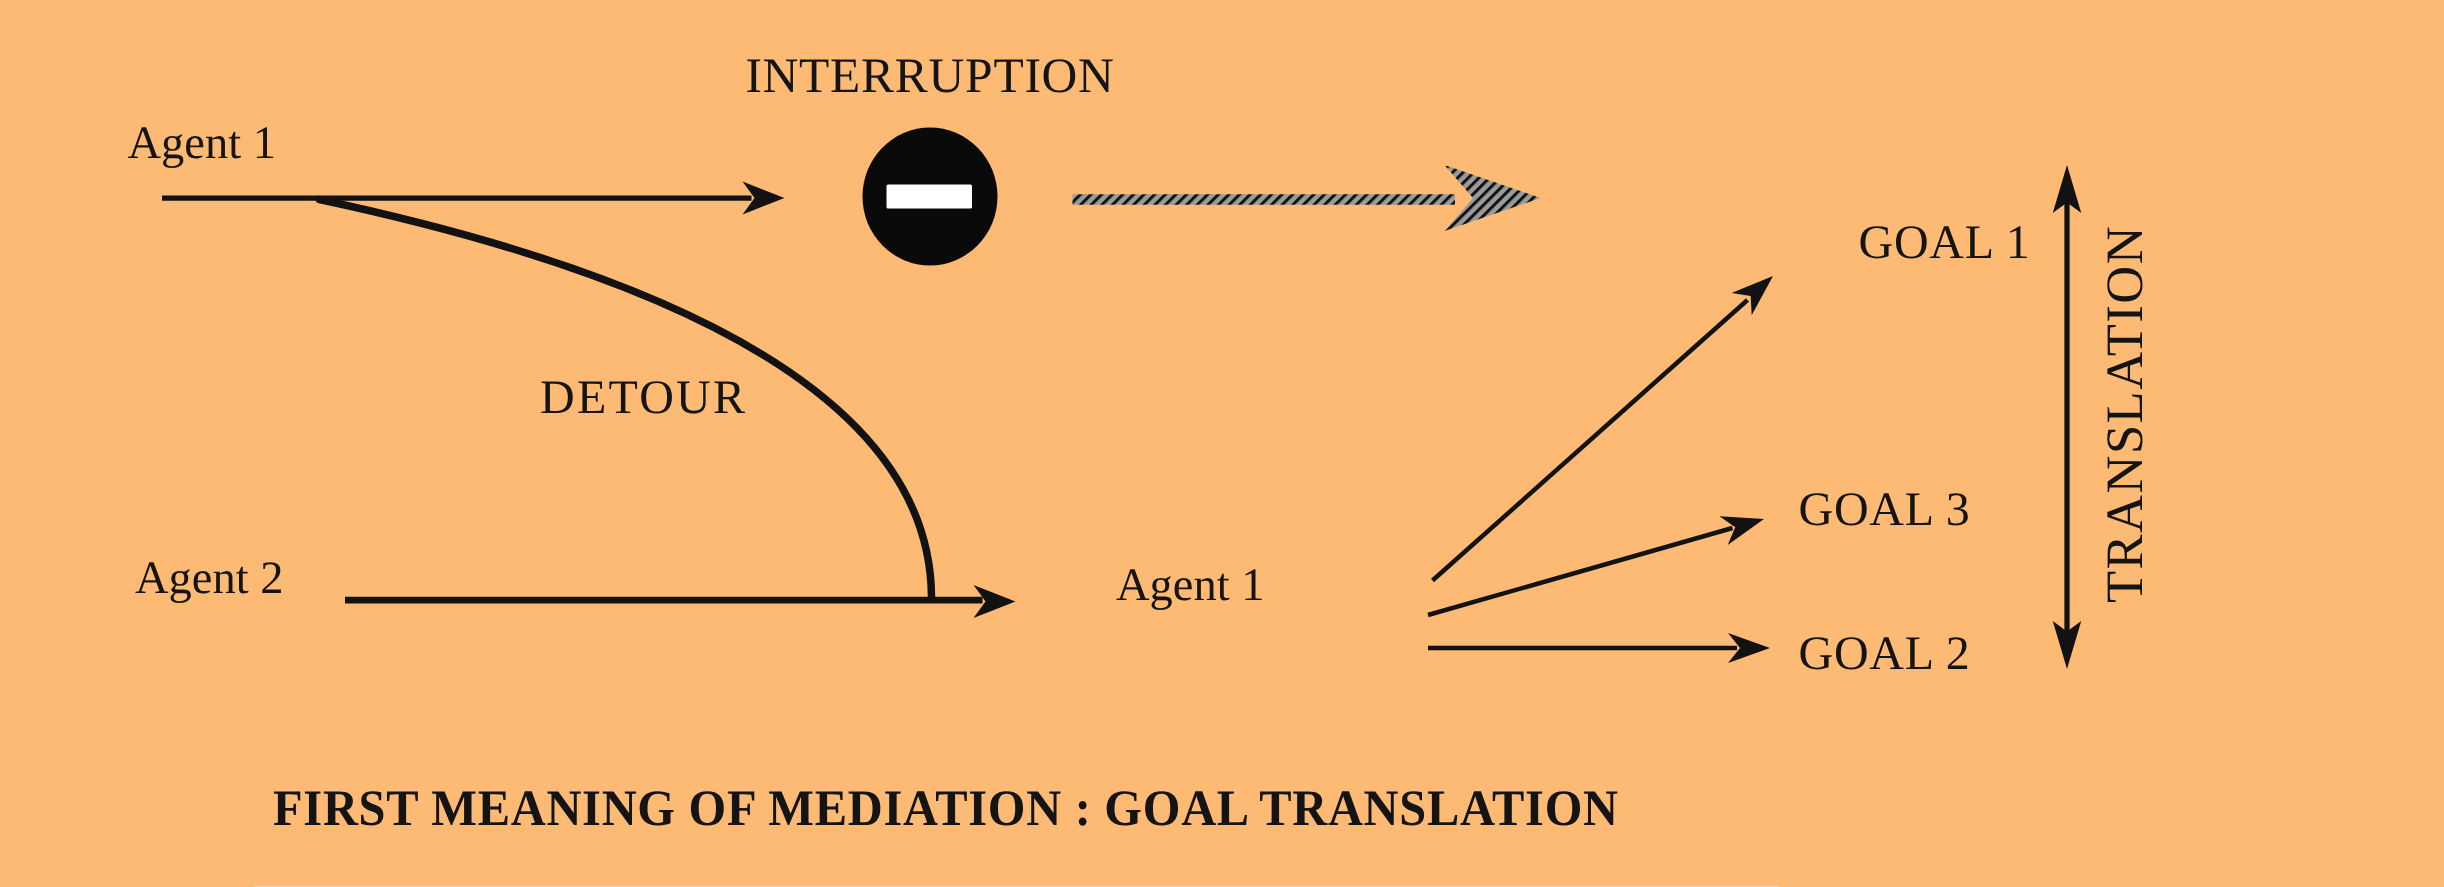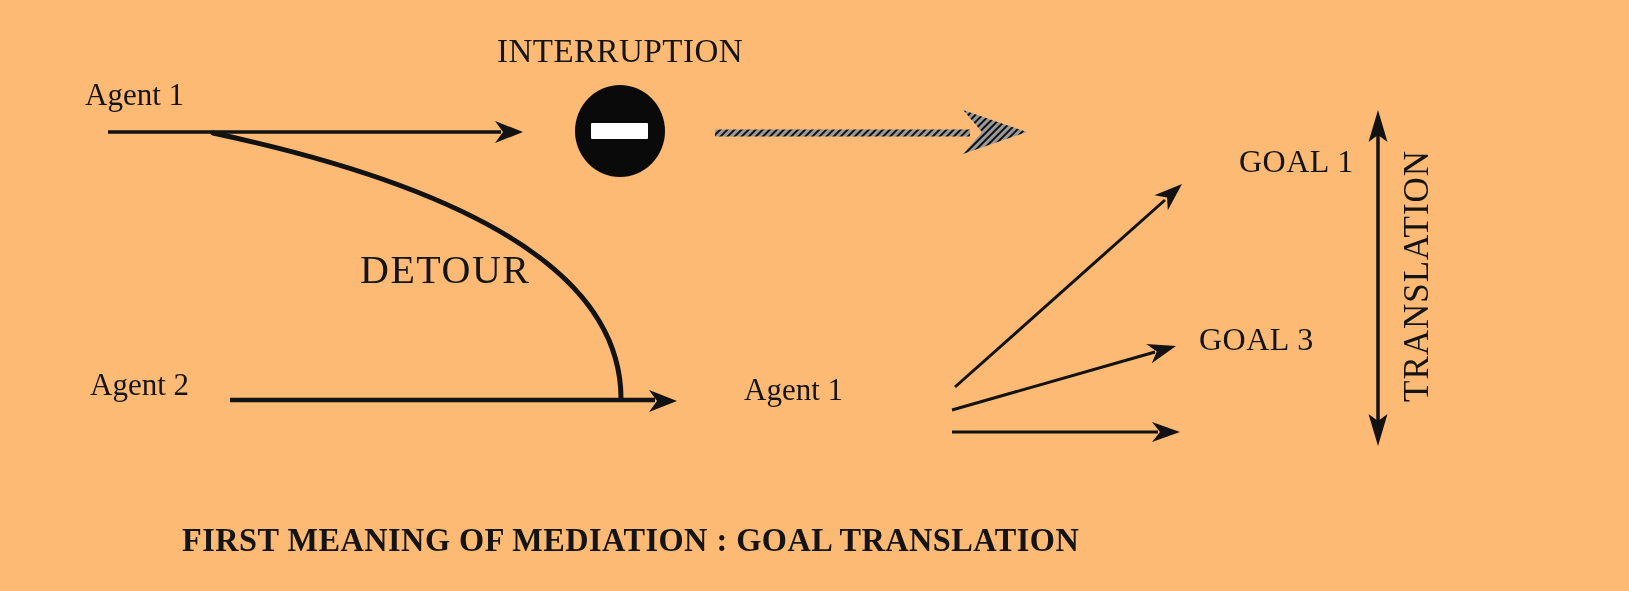--- a/index.html
+++ b/index.html
@@ -11,21 +11,21 @@
     font-family:"Liberation Serif", serif;
     color:#111;
   }
   .svg-layer{position:absolute;inset:0;}
   .svg-layer line,.svg-layer path{stroke:#121212;fill:none;}
   .label{position:absolute;white-space:nowrap;color:#141414;}
   .lbl-agent{font-size:31px;line-height:34px;}
   .lbl-caps{font-size:32px;letter-spacing:.5px;}
   .lbl-interruption{top:33px;left:470px;width:300px;text-align:center;font-size:33px;}
   .lbl-agent1{top:78px;left:85px;}
-  .lbl-detour{top:246px;left:360px;font-size:40px;letter-spacing:1.5px;}
+  .lbl-detour{top:246px;left:360px;font-size:32px;letter-spacing:1.5px;}
   .lbl-agent2{top:340px;left:90px;margin-top:28px;}
   .lbl-combined{top:371px;left:744px;font-size:31px;line-height:38px;white-space:nowrap;}
   .lbl-goal1{top:143px;left:1199px;margin-left:40px;}
   .lbl-goal3{top:321px;left:1199px;}
   .lbl-goal2{top:417px;left:1199px;}
   .lbl-translation{
     top:258px;left:1291px;width:250px;height:38px;
     text-align:center;font-size:35px;letter-spacing:1px;
     transform:rotate(-90deg);transform-origin:center center;
   }
@@ -91,18 +91,19 @@
   <div class="label lbl-agent lbl-agent2">Agent 2</div>
 
   <div class="label lbl-combined">
     <div>Agent 1</div>
   </div>
 
   <div class="label lbl-caps lbl-goal1">GOAL 1</div>
 
   <div class="label lbl-caps lbl-goal3">GOAL 3</div>
 
+  <div class="label lbl-caps lbl-goal2">GOAL 2</div>
 
   <div class="label lbl-translation">TRANSLATION</div>
 
   <div class="label lbl-caption">FIRST MEANING OF MEDIATION : GOAL TRANSLATION</div>
 
 </div>
 
 </body></html>

